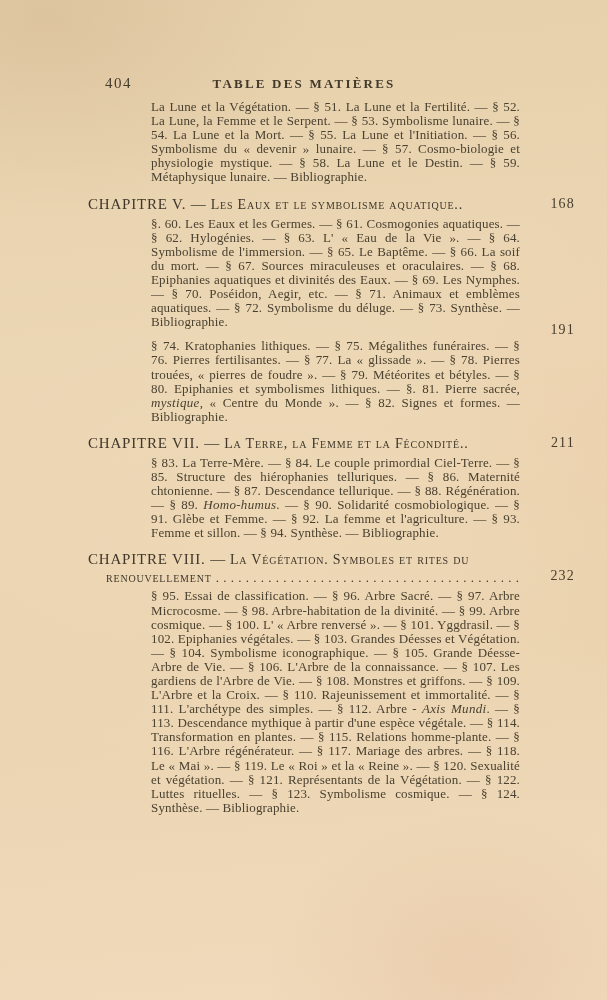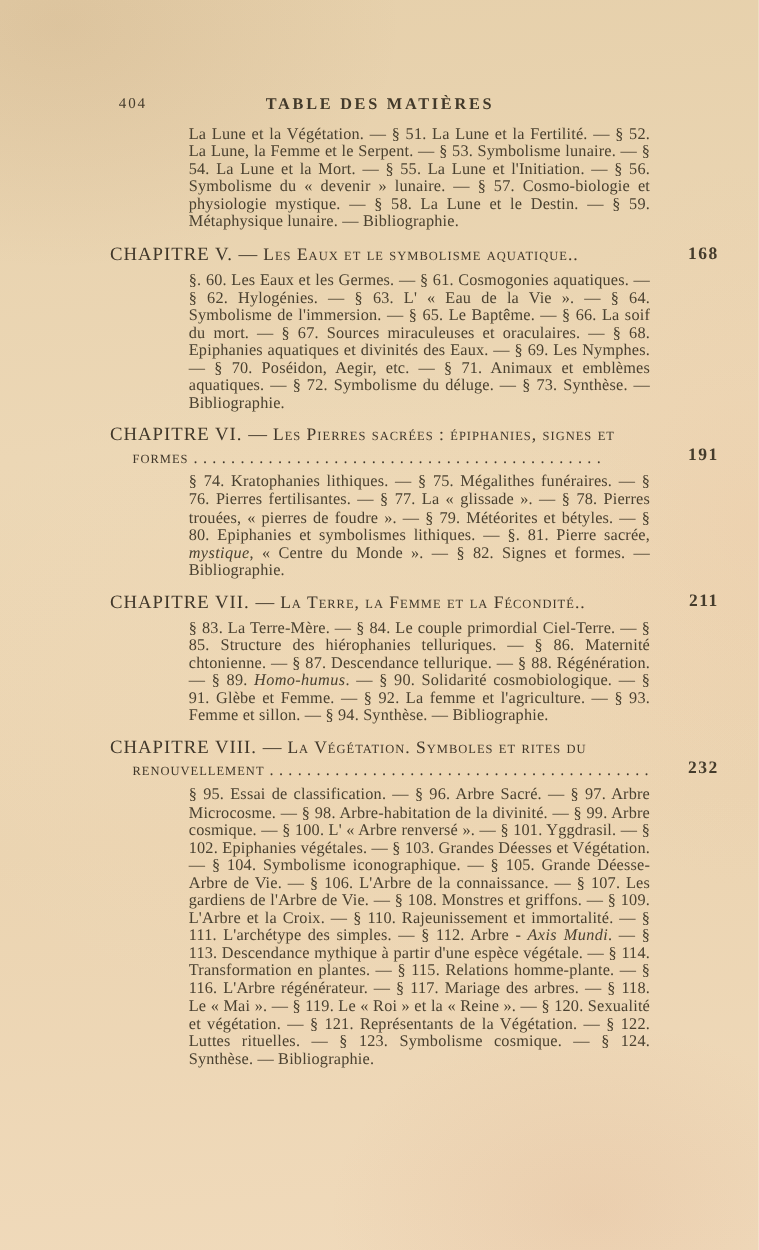--- a/index.html
+++ b/index.html
@@ -11,37 +11,37 @@
     font-family: "Liberation Serif", "DejaVu Serif", serif;
     color: #4a4130;
     background:
       radial-gradient(ellipse 300px 220px at 78% 97%, rgba(205,140,105,0.14), rgba(205,140,105,0) 70%),
       radial-gradient(ellipse 420px 300px at 8% 2%, rgba(160,120,75,0.14), rgba(160,120,75,0) 65%),
       radial-gradient(ellipse 260px 420px at 99% 42%, rgba(240,195,160,0.20), rgba(240,195,160,0) 70%),
       radial-gradient(ellipse 500px 380px at 45% 55%, rgba(252,232,202,0.12), rgba(252,232,202,0) 75%),
       linear-gradient(175deg, #e6d0ab 0%, #ecd7b5 35%, #ebd4b1 65%, #f0dabb 100%);
   }
   .page-header { position: relative; padding-right: 55px; text-align: center; height: 18px; }
-  .folio { position: absolute; left: 7px; top: 1px; font-size: 12px; letter-spacing: 1.5px; color: #453c2c; }
+  .folio { position: absolute; left: 17px; top: 1px; font-size: 15px; letter-spacing: 1.5px; color: #453c2c; }
   .running-title { font-weight: bold; font-size: 13px; letter-spacing: 2.2px; color: #42392a; }
   .toc { margin-top: 8px; }
   .body-text {
     margin: 4px 55px 0 63px;
     font-size: 13px; line-height: 14.1px;
     text-align: justify;
     letter-spacing: 0.15px;
   }
   .body-text i { letter-spacing: 0.3px; }
   .toc-section { margin-top: 10px; }
   .chapter-heading { position: relative; padding-right: 55px; line-height: 17px; color: #40372a; }
   .chap-text { display: block; overflow: hidden; max-height: 35px; padding-left: 18px; text-indent: -18px; }
   .chap-label { font-size: 15px; letter-spacing: 0.8px; }
   .chap-sc { font-variant: small-caps; font-size: 14px; letter-spacing: 0.8px; text-align: right; }
   .dot-fill { font-size: 13px; letter-spacing: 0.5px; }
-  .page-num { position: absolute; right: 0; bottom: 1px; font-size: 14px; letter-spacing: 1.2px; color: #453c2c; font-weight: bold; }
+  .page-num { position: absolute; right: 0; bottom: 1px; font-size: 14px; letter-spacing: 1.2px; color: #453c2c; }
 </style>
 </head>
 <body>
 
 <div class="page">
 
   <header class="page-header">
     <span class="folio">404</span>
     <span class="running-title">TABLE DES MATIÈRES</span>
   </header>
@@ -57,25 +57,20 @@
           <span class="chap-sc">Les Eaux et le symbolisme aquatique..</span>
           <span class="dot-fill"></span>
         </span>
         <span class="page-num">168</span>
       </div>
       <p class="body-text">§. 60. Les Eaux et les Germes. — § 61. Cosmogonies aquatiques. — § 62. Hylogénies. — § 63. L' « Eau de la Vie ». — § 64. Symbolisme de l'immersion. — § 65. Le Baptême. — § 66. La soif du mort. — § 67. Sources miraculeuses et oraculaires. — § 68. Epiphanies aquatiques et divinités des Eaux. — § 69. Les Nymphes. — § 70. Poséidon, Aegir, etc. — § 71. Animaux et emblèmes aquatiques. — § 72. Symbolisme du déluge. — § 73. Synthèse. — Bibliographie.</p>
     </section>
 
     <section class="toc-section">
       <div class="chapter-heading">
-        <span class="chap-text">
-          <span class="chap-label">CHAPITRE VI. —</span>
-          <span class="chap-sc">Les Pierres sacrées : épiphanies, signes et formes</span>
-          <span class="dot-fill">. . . . . . . . . . . . . . . . . . . . . . . . . . . . . . . . . . . . . . . . . . . .</span>
-        </span>
         <span class="page-num">191</span>
       </div>
       <p class="body-text">§ 74. Kratophanies lithiques. — § 75. Mégalithes funéraires. — § 76. Pierres fertilisantes. — § 77. La « glissade ». — § 78. Pierres trouées, « pierres de foudre ». — § 79. Météorites et bétyles. — § 80. Epiphanies et symbolismes lithiques. — §. 81. Pierre sacrée, <i>mystique</i>, « Centre du Monde ». — § 82. Signes et formes. — Bibliographie.</p>
     </section>
 
     <section class="toc-section">
       <div class="chapter-heading">
         <span class="chap-text">
           <span class="chap-label">CHAPITRE VII. —</span>
           <span class="chap-sc">La Terre, la Femme et la Fécondité..</span>

